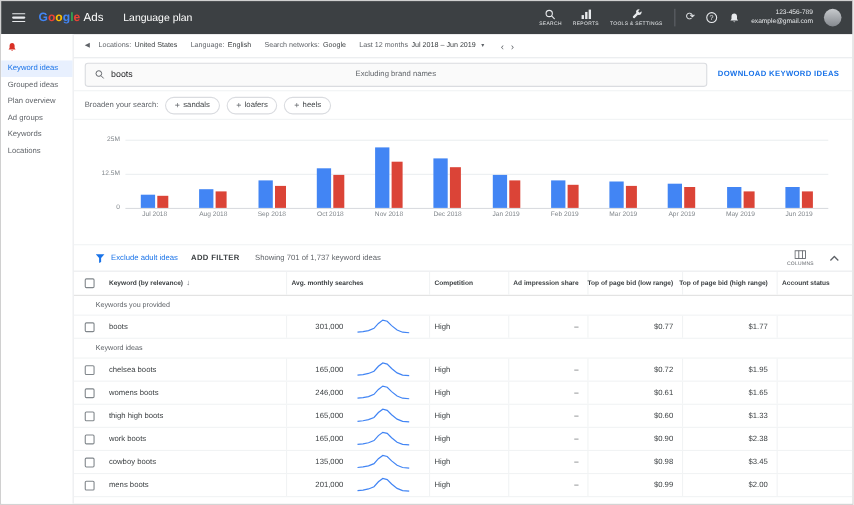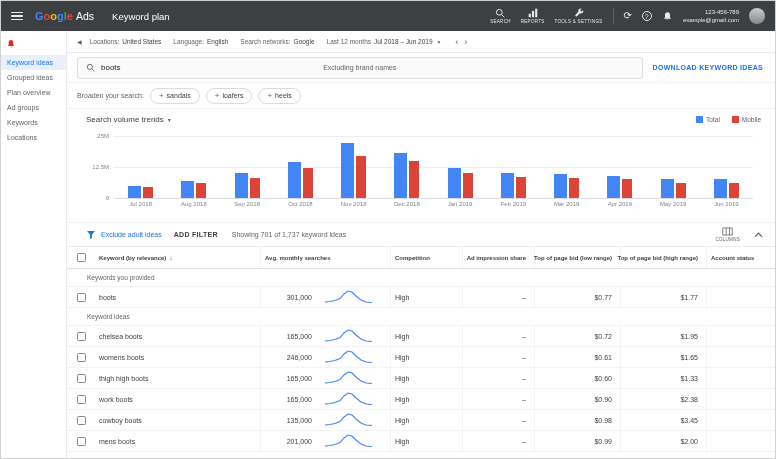--- a/index.html
+++ b/index.html
@@ -103,21 +103,21 @@
   <header class="topbar">
     <span class="hamburger">
         <i></i>
         <i></i>
         <i></i>
       </span>
     <span class="logo">
       <span id="google-letters"><span style="color: rgb(66, 133, 244);">G</span><span style="color: rgb(234, 67, 53);">o</span><span style="color: rgb(251, 188, 5);">o</span><span style="color: rgb(66, 133, 244);">g</span><span style="color: rgb(52, 168, 83);">l</span><span style="color: rgb(234, 67, 53);">e</span></span>
       <span class="ads">Ads</span>
     </span>
-    <span class="page-title">Keyword plan</span>
+    <span class="page-title">Language plan</span>
 
     <div class="topbar-right">
       <span class="icon-stack">
         <svg width="10" height="10" viewBox="0 0 14 14">
             <circle cx="6" cy="6" r="4" fill="none" stroke="#e8eaed" stroke-width="1.4"></circle>
             <line x1="9" y1="9" x2="13" y2="13" stroke="#e8eaed" stroke-width="1.4"></line>
           </svg>
         <span class="icon-label">SEARCH</span>
       </span>
       <span class="icon-stack">
@@ -208,28 +208,20 @@
       <div class="broaden-row">
         <span>Broaden your search:</span>
         <span id="broaden-chips" style="display:flex;gap:6px;">
             <span class="chip"><span class="plus">+</span>sandals</span>
             <span class="chip"><span class="plus">+</span>loafers</span>
             <span class="chip"><span class="plus">+</span>heels</span>
           </span>
       </div>
 
       <section class="trends">
-        <div class="trends-head">
-          <span class="trends-title">Search volume trends</span>
-          <span class="head-caret">▾</span>
-          <span class="legend" id="chart-legend">
-              <span class="legend-item"><span class="legend-swatch" style="background: rgb(66, 133, 244);"></span>Total</span>
-              <span class="legend-item"><span class="legend-swatch" style="background: rgb(219, 68, 55);"></span>Mobile</span>
-            </span>
-        </div>
         <div class="plot">
           <div class="gridline" style="top:0"></div>
           <div class="gridline" style="top:31px"></div>
           <div class="gridline base" style="top:62px"></div>
           <div id="yticks">
               <span class="ytick" style="top: 0px;">25M</span>
               <span class="ytick" style="top: 31px;">12.5M</span>
               <span class="ytick" style="top: 62px;">0</span>
             </div>
           <div class="bar-groups" id="chart-bars">

